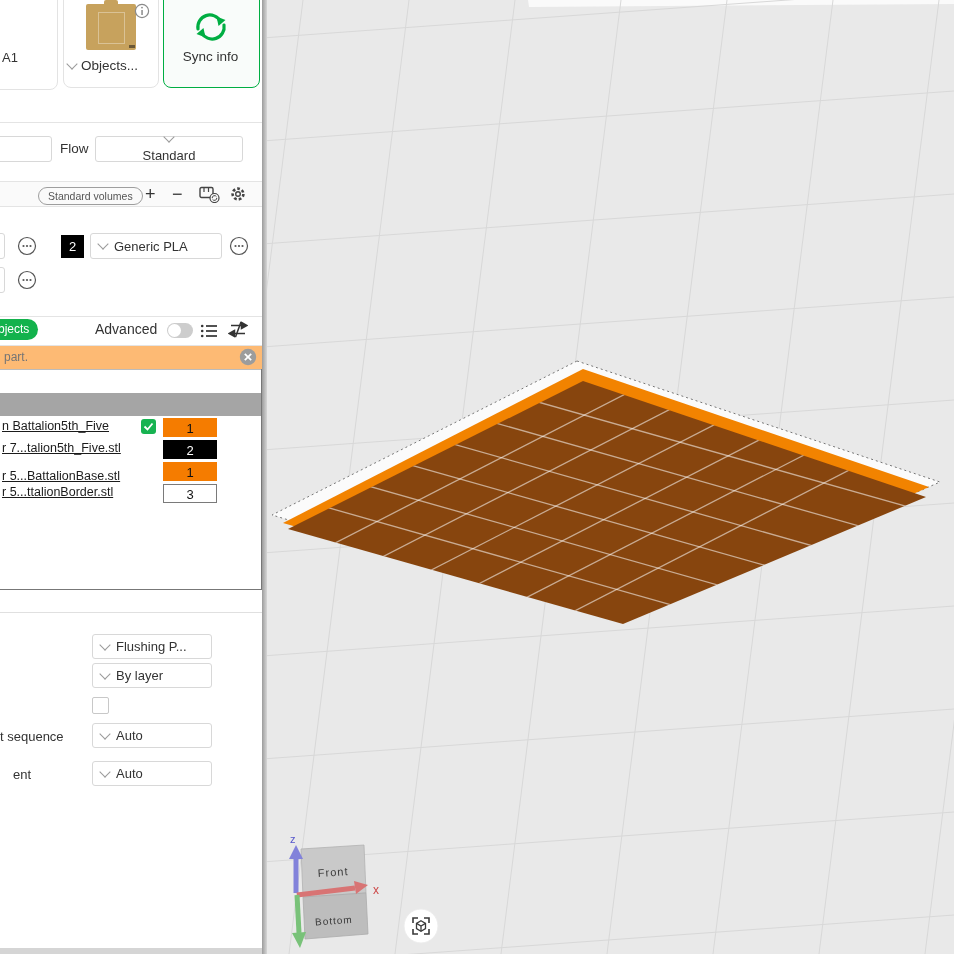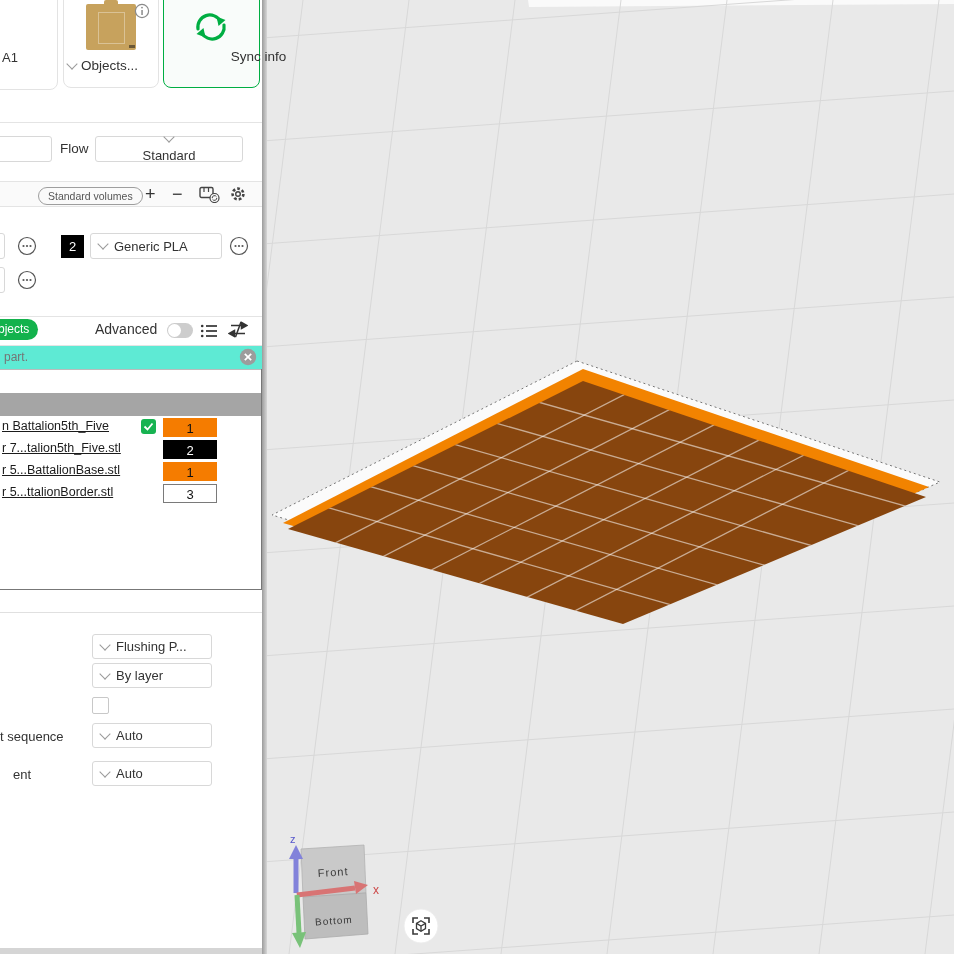--- a/index.html
+++ b/index.html
@@ -126,21 +126,21 @@
   <span class="chev abs" style="left:68px;top:64px;"></span>
   <div class="lbl" style="left:81px;top:58px;font-size:13.5px;">Objects...</div>
 
   <div class="card" style="left:163px;top:-12px;width:95px;height:98px;border:1.5px solid #00AE42;background:#F9FCFA;"></div>
   <svg class="abs" style="left:192px;top:10px;" width="38" height="34" viewBox="0 0 38 34">
     <path d="M6,19 A12,12 0 0 1 28.5,11.5" fill="none" stroke="#00AE42" stroke-width="3.2" stroke-linecap="round"></path>
     <polygon points="33.5,10 24.5,6.5 26.5,16" fill="#00AE42"></polygon>
     <path d="M32,15 A12,12 0 0 1 9.5,22.5" fill="none" stroke="#00AE42" stroke-width="3.2" stroke-linecap="round"></path>
     <polygon points="4.5,24 13.5,27.5 11.5,18" fill="#00AE42"></polygon>
   </svg>
-  <div class="lbl" style="left:163px;top:49px;width:95px;text-align:center;font-size:13.5px;padding-left:48px;">Sync info</div>
+  <div class="lbl" style="left:163px;top:49px;width:95px;text-align:center;font-size:13.5px;">Sync info</div>
 
   <div class="hline" style="left:0;top:122px;width:262px;"></div>
 
   <div class="abs" style="left:-40px;top:136px;width:92px;height:26px;border:1px solid #D8D8D8;border-radius:3px;box-sizing:border-box;"></div>
   <div class="lbl" style="left:60px;top:141px;font-size:13.5px;">Flow</div>
   <div class="dd" style="left:95px;top:136px;width:148px;height:26px;flex-direction:column;">
     <span class="chev"></span>
     <span>Standard</span>
   </div>
 
@@ -208,21 +208,21 @@
   <svg class="abs icon-btn" style="left:228px;top:320px;" width="20" height="19">
     <g stroke="#333" stroke-width="1.5" fill="#333">
       <line x1="3" y1="5.5" x2="14" y2="5.5"></line>
         <polygon points="13.5,2.5 19,5.5 13.5,8.5"></polygon>
       <line x1="17" y1="13.5" x2="6" y2="13.5"></line>
         <polygon points="6.5,10.5 1,13.5 6.5,16.5"></polygon>
       <line x1="13" y1="2" x2="7.5" y2="17"></line>
     </g>
   </svg>
 
-  <div class="abs" style="left:0;top:345px;width:262px;height:24px;border-top:1px solid #E4E4E4;background:#5eead4;box-sizing:border-box;">
+  <div class="abs" style="left:0;top:345px;width:262px;height:24px;border-top:1px solid #E4E4E4;background:#fdba74;box-sizing:border-box;">
     <input class="search" type="text" style="left: 2px; top: 3px; width: 220px;" placeholder="part.">
   </div>
   <svg class="abs icon-btn" style="left:239px;top:348px;" width="18" height="18">
     <circle cx="9" cy="9" r="8.2" fill="#9C9C9C"></circle>
     <line x1="5.8" y1="5.8" x2="12.2" y2="12.2" stroke="#fff" stroke-width="1.7"></line>
     <line x1="12.2" y1="5.8" x2="5.8" y2="12.2" stroke="#fff" stroke-width="1.7"></line>
   </svg>
 
   <div class="abs" style="left:0;top:369px;width:262px;height:221px;">
     <div class="abs" style="left:0;top:0;width:262px;height:1px;background:#BBB;"></div>
@@ -241,21 +241,21 @@
       </div>
       <div class="filacell" style="top:2px;;background:#F57C00;color:#111;border:1px solid #F57C00">1</div>
     </div>
 
     <div class="abs" style="left:0;top:69px;width:261px;height:22px;">
       <div class="rowname" style="top:3px;">r 7...talion5th_Five.stl</div>
       <div class="filacell" style="top:2px;;background:#000000;color:#FFFFFF;border:1px solid #000000">2</div>
     </div>
 
     <div class="abs" style="left:0;top:91px;width:261px;height:22px;">
-      <div class="rowname" style="top:3px;">r 5...BattalionBase.stl</div>
+      <div class="rowname" style="top:9px;">r 5...BattalionBase.stl</div>
       <div class="filacell" style="top:2px;;background:#F57C00;color:#111;border:1px solid #F57C00">1</div>
     </div>
 
     <div class="abs" style="left:0;top:113px;width:261px;height:22px;">
       <div class="rowname" style="top:3px;">r 5...ttalionBorder.stl</div>
       <div class="filacell" style="top:2px;;background:#FFFFFF;color:#111;border:1px solid #7A7A7A">3</div>
     </div>
   </div>
 
   <div class="hline" style="left:0;top:612px;width:262px;background:#E0E0E0;"></div>

